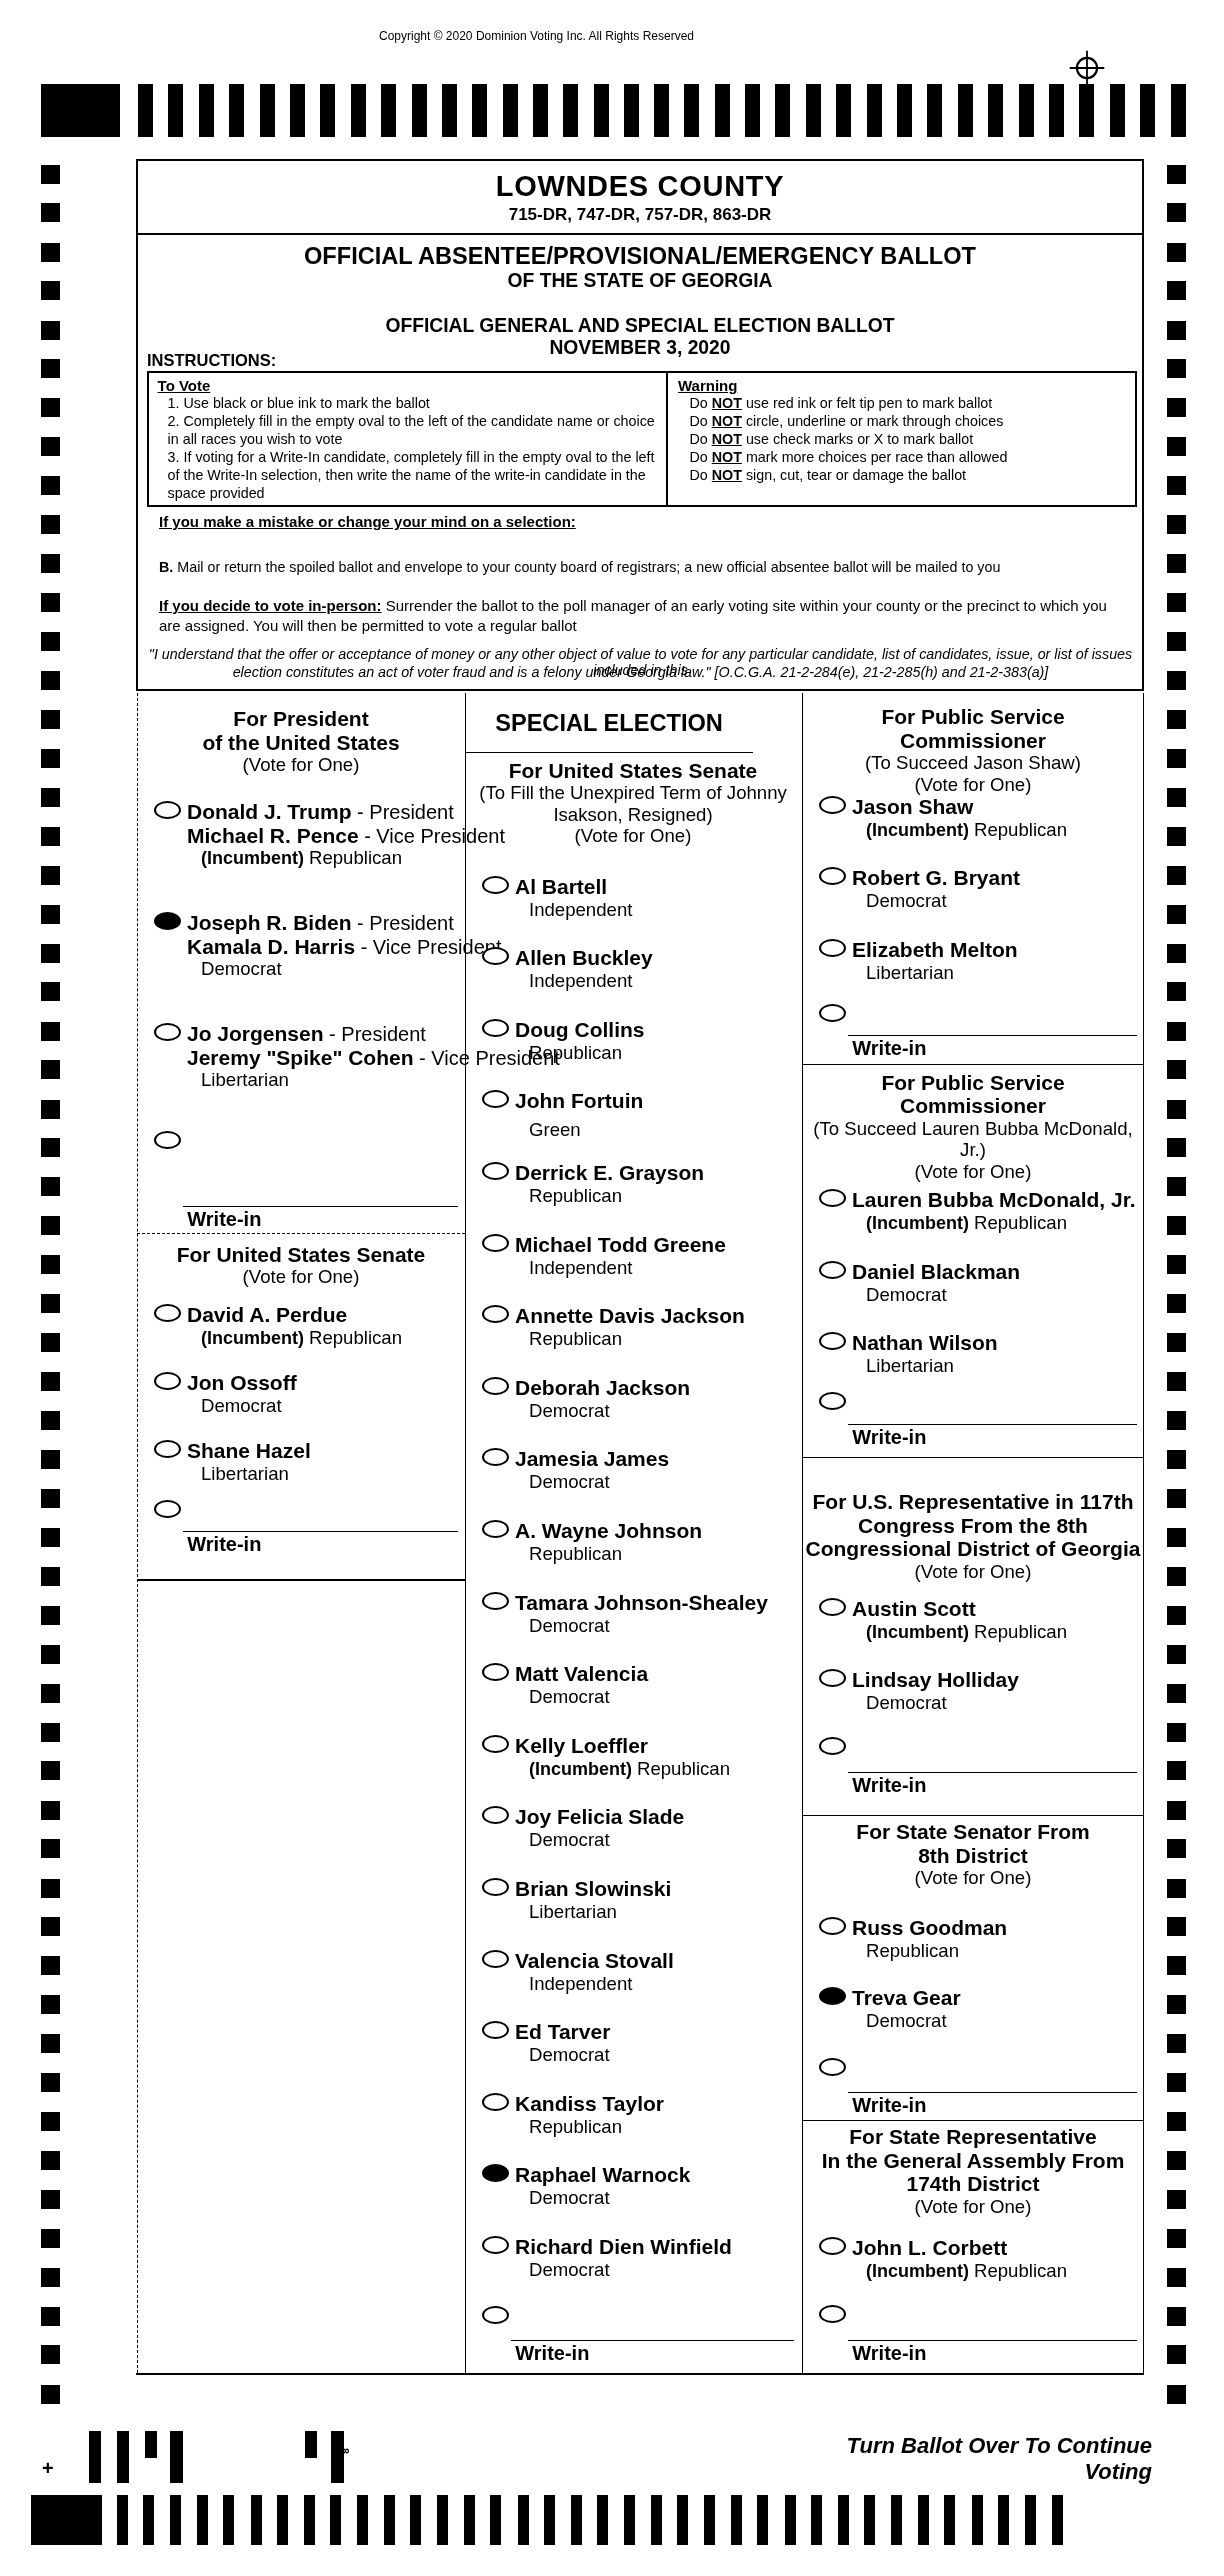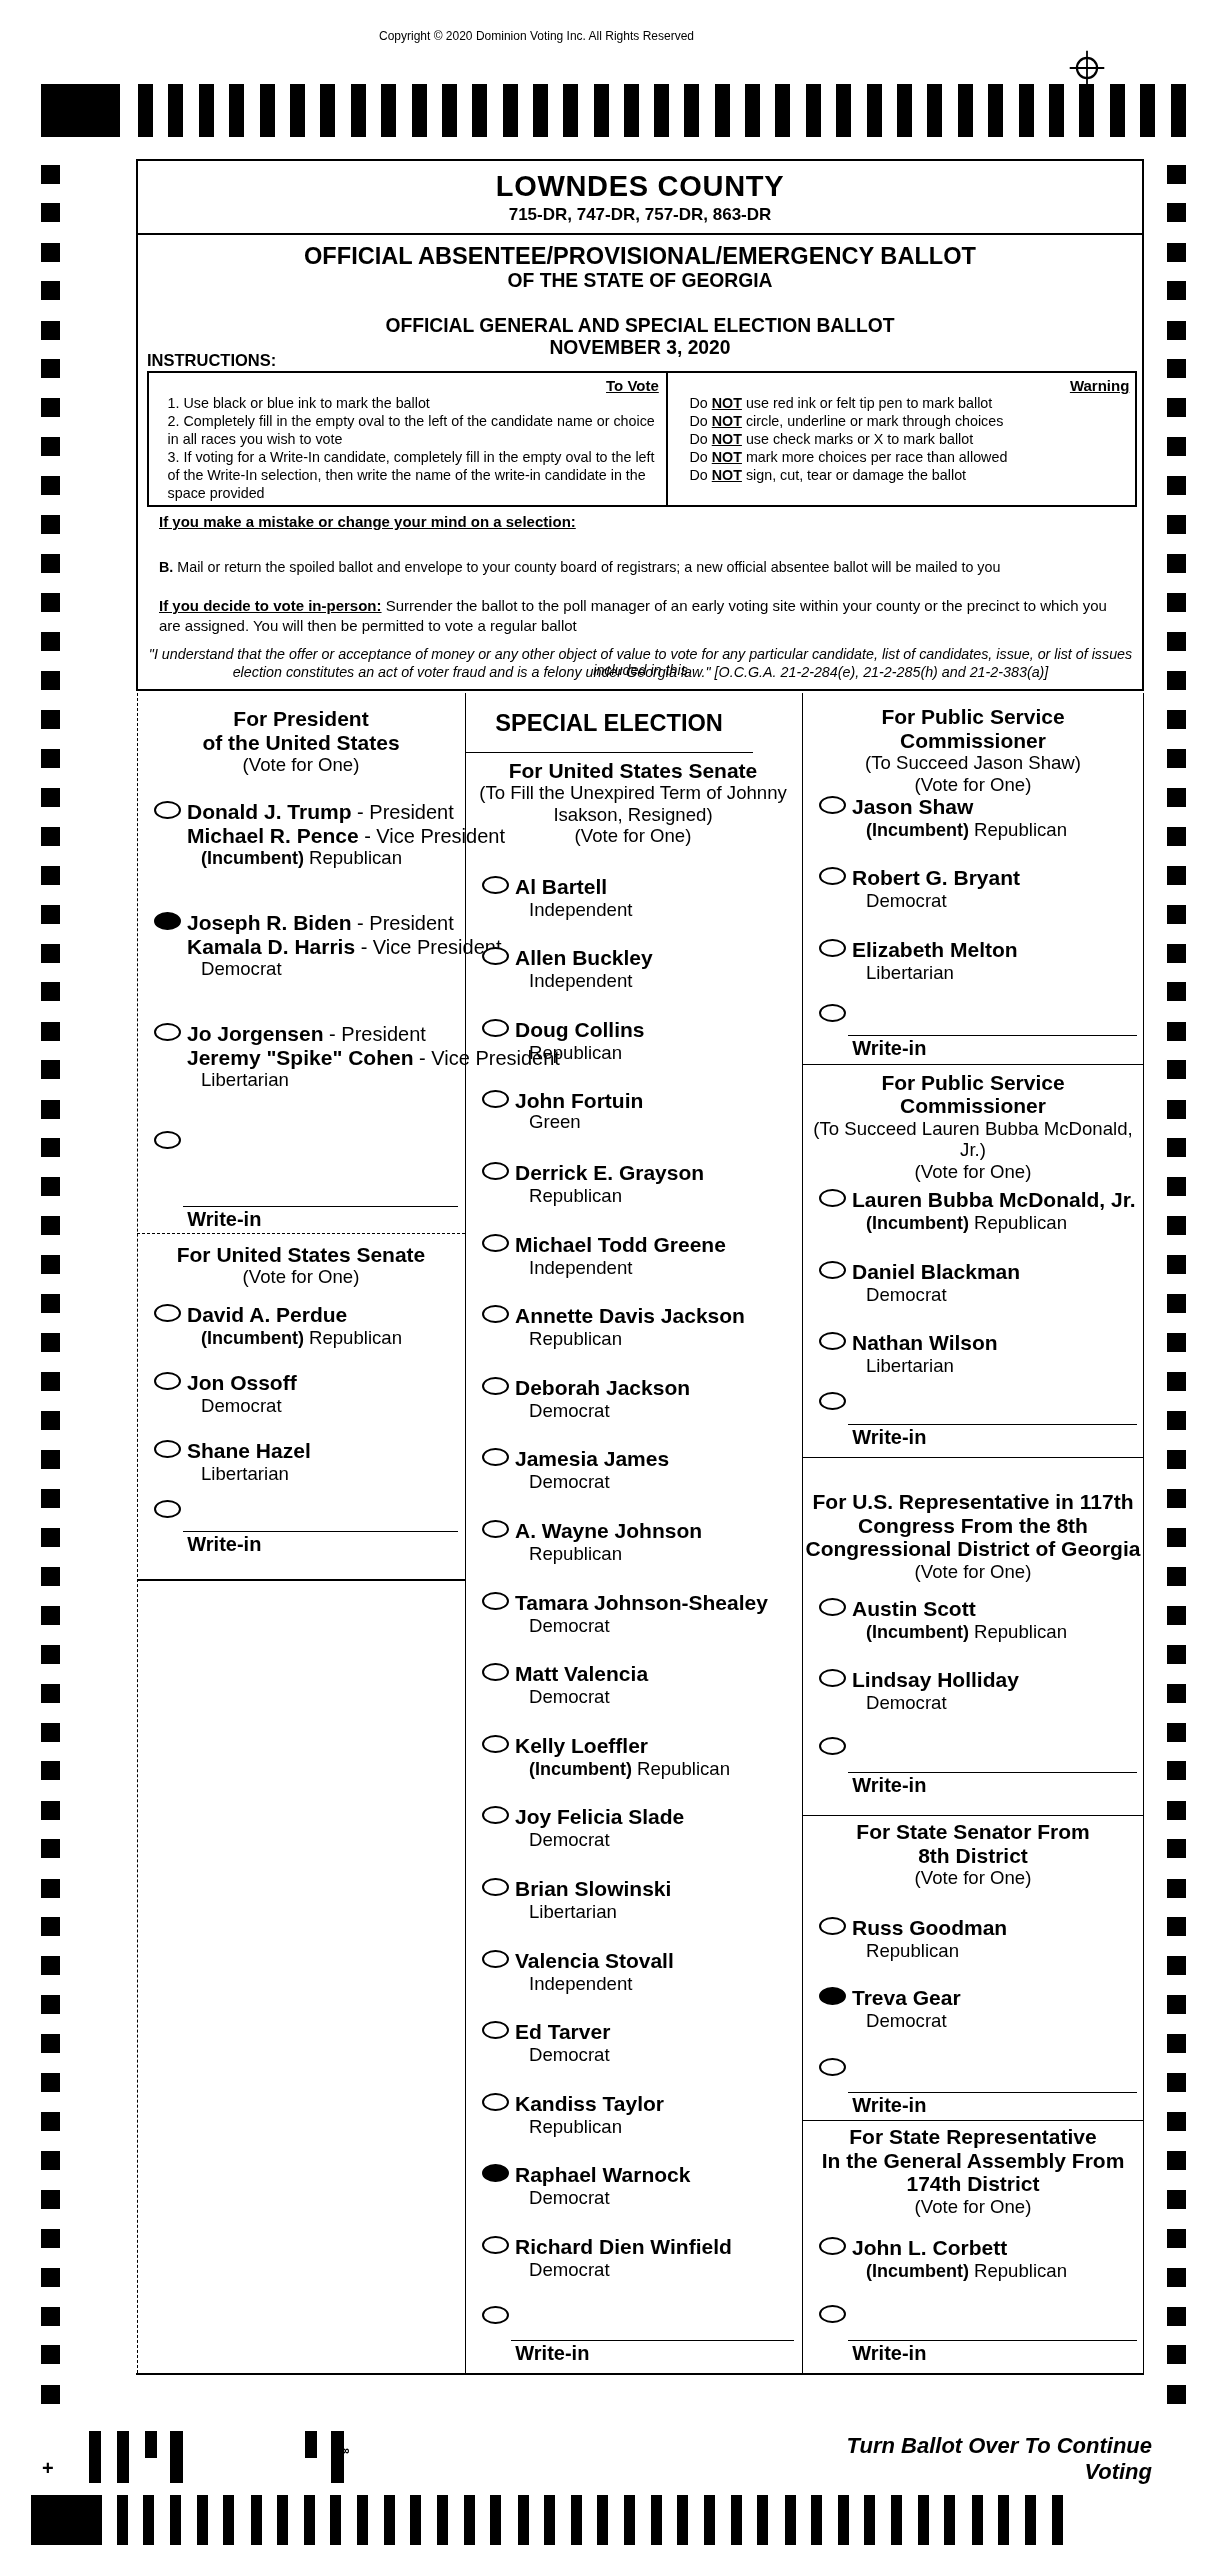--- a/index.html
+++ b/index.html
@@ -8,21 +8,21 @@
   .abs{position:absolute;}
   .ctr{text-align:center;}
   .mark{position:absolute;background:#000;}
   .copyright{font-size:12px;}
   .county{font-size:29px;font-weight:bold;letter-spacing:0.7px;}
   .codes{font-size:17px;font-weight:bold;}
   .btype{font-size:23.6px;font-weight:bold;}
   .eline{font-size:19.3px;font-weight:bold;}
   .ilabel{font-size:16.5px;font-weight:bold;}
   .itext{font-size:14.3px;line-height:18px;}
-  .ititle{font-size:15px;font-weight:bold;text-decoration:underline;text-align:right;}
+  .ititle{font-size:15px;font-weight:bold;text-decoration:underline;}
   .u{text-decoration:underline;}
   .b{font-weight:bold;}
   .mheading{font-size:15px;font-weight:bold;text-decoration:underline;}
   .fraud{font-size:14.3px;font-style:italic;}
   .race{position:absolute;}
   .race-title{font-size:21px;font-weight:bold;line-height:23.6px;text-align:center;}
   .race-note{font-size:18.6px;font-weight:normal;line-height:21.5px;text-align:center;}
   .cand{position:absolute;left:0;right:0;}
   .oval{position:absolute;left:17px;top:1.4px;width:26.5px;height:18px;border:2.1px solid #000;
         border-radius:50%;background:#fff;box-sizing:border-box;}
@@ -381,21 +381,21 @@
           <div class="cand-party" style="top: 23.6px;"><span>Independent</span></div>
         </div>
         <div class="cand" style="top: 265px;">
           <div class="oval"></div>
           <div class="cand-line"><span>Doug Collins</span></div>
           <div class="cand-party" style="top: 23.6px;"><span>Republican</span></div>
         </div>
         <div class="cand" style="top: 336px;">
           <div class="oval"></div>
           <div class="cand-line"><span>John Fortuin</span></div>
-          <div class="cand-party" style="top: 22px;"><span>Green</span></div>
+          <div class="cand-party" style="top: 30px;"><span>Green</span></div>
         </div>
         <div class="cand" style="top: 408px;">
           <div class="oval"></div>
           <div class="cand-line"><span>Derrick E. Grayson</span></div>
           <div class="cand-party" style="top: 23.6px;"><span>Republican</span></div>
         </div>
         <div class="cand" style="top: 480px;">
           <div class="oval"></div>
           <div class="cand-line"><span>Michael Todd Greene</span></div>
           <div class="cand-party" style="top: 23.6px;"><span>Independent</span></div>

